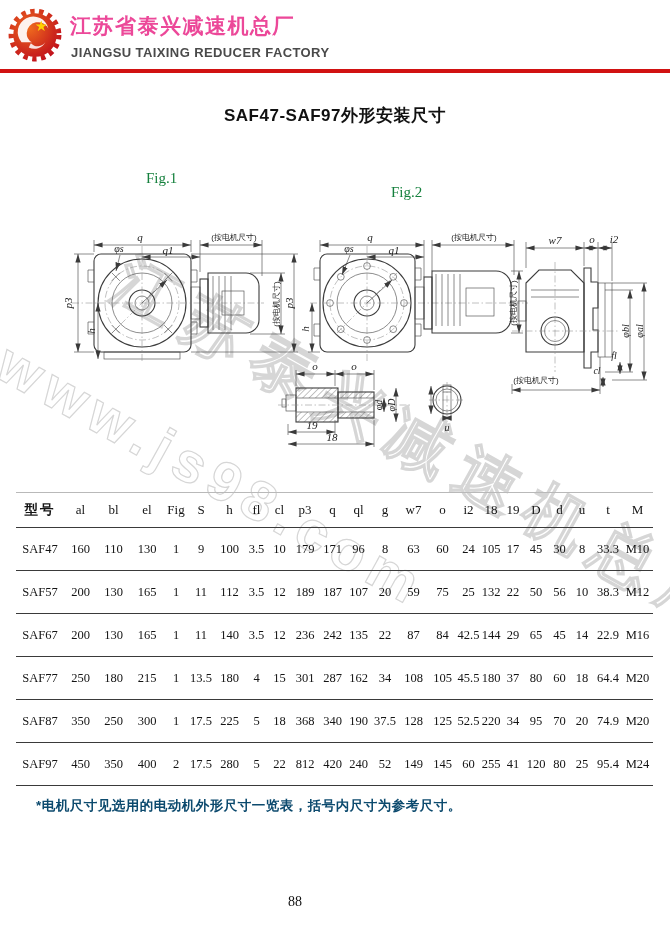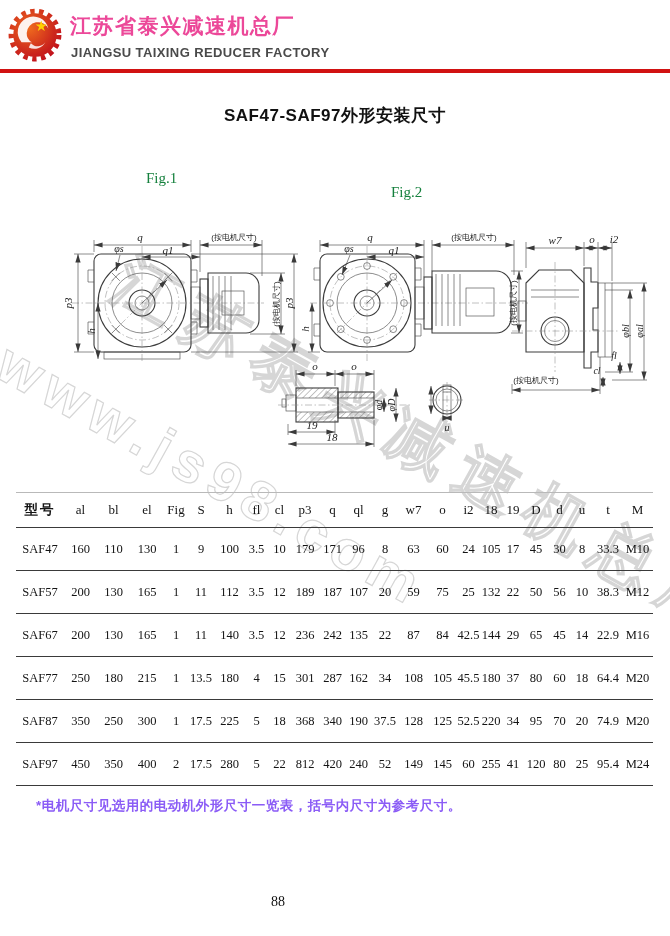--- a/index.html
+++ b/index.html
@@ -37,23 +37,23 @@
   
   .tablewrap{position:absolute;left:16px;top:492px;width:637px;}
   .trow{display:grid;align-items:center;height:42px;border-bottom:1.6px solid #3a3a3a;
         grid-template-columns:48px 33px 33px 34px 24px 26px 31px 23px 23px 28px 27px 25px 28px 29px 29px 23px 22px 22px 24px 23px 22px 30px 29px;}
   .thead{height:34px;border-top:1px solid #b9b9b9;}
   .tcell{text-align:center;font:12.5px "Liberation Serif",serif;color:#141414;}
   .hcell{font:13px "Liberation Serif",serif;}
   .hcell:first-child{font:bold 13.5px "Liberation Sans",sans-serif;letter-spacing:2px;}
   
   .footnote{position:absolute;left:36px;top:797px;font:bold 13.5px "Liberation Sans",sans-serif;
-            letter-spacing:.5px;color:#8b5cf6;}
+            letter-spacing:.5px;color:#0c4a6e;}
   .pageno{position:absolute;left:0;top:894px;width:556px;text-align:center;
-          font:14px "Liberation Serif",serif;color:#111;}
+          font:14px "Liberation Serif",serif;color:#111;padding-left:17px;}
 </style>
 </head>
 <body>
 
 <div class="page">
 
   <svg class="logo" viewBox="0 0 56 56">
     <defs>
       <radialGradient id="lg" cx="38%" cy="34%" r="75%">
         <stop offset="0" stop-color="#ef6a1e"></stop>

